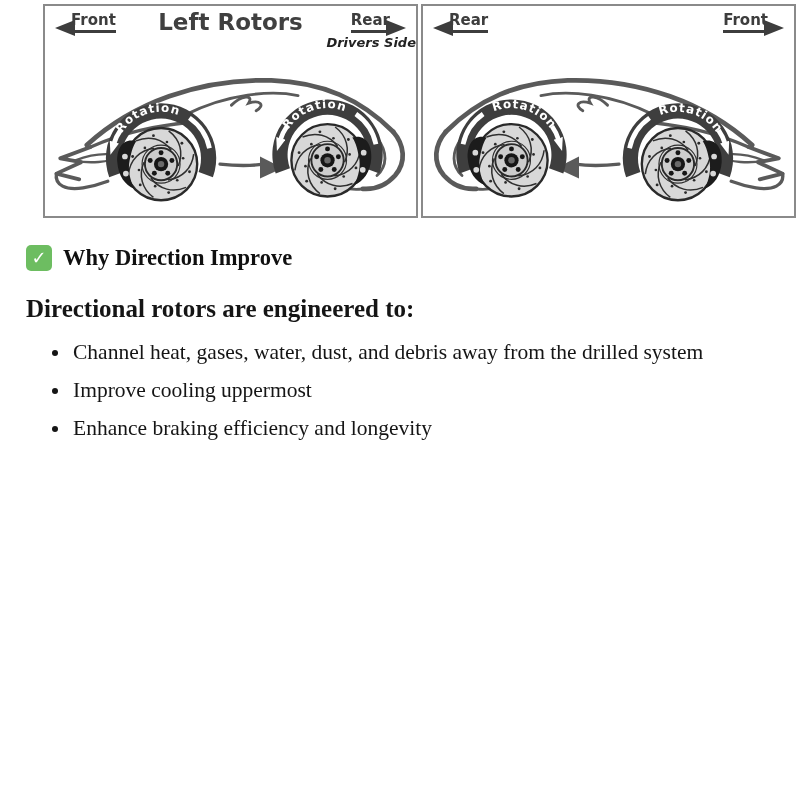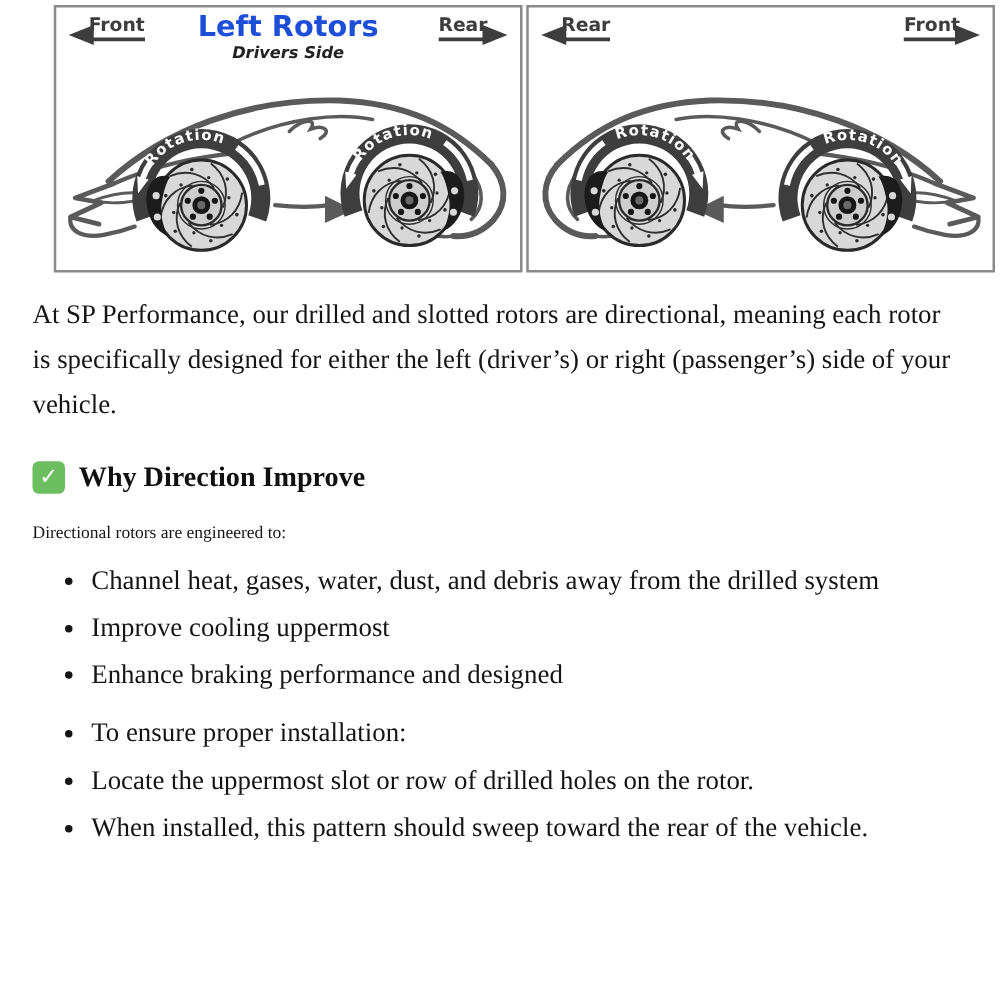--- a/index.html
+++ b/index.html
@@ -9,30 +9,30 @@
   
   .diagram-row{display:flex;gap:3px;padding-left:39px;}
   .panel{flex:1;border:2px solid #8a8a8a;position:relative;height:210px;background:#fff;overflow:hidden;}
   .panel-header{position:relative;display:flex;justify-content:space-between;align-items:flex-start;padding:7px 10px 0 10px;height:48px;z-index:2;}
   .dir{display:inline-flex;align-items:flex-end;font-family:"DejaVu Sans",sans-serif;font-weight:bold;font-size:15px;color:#3d3d3d;}
   .dir .lbl{border-bottom:3px solid #3d3d3d;padding-bottom:1px;line-height:1.05;}
   .tri{width:0;height:0;border-top:8px solid transparent;border-bottom:8px solid transparent;display:inline-block;margin-bottom:-3px;}
   .tri-left{border-right:20px solid #3d3d3d;margin-right:-4px;}
   .tri-right{border-left:20px solid #3d3d3d;margin-left:-4px;}
   .title-block{position:absolute;left:0;right:0;top:5px;text-align:center;font-family:"DejaVu Sans",sans-serif;}
-  .panel-title{font-size:23px;font-weight:bold;color:#1d4ed8;line-height:1.0;}
-  .panel-subtitle{font-size:13px;font-weight:bold;font-style:italic;color:#222;margin-top:1px;}
+  .panel-title{font-size:23px;font-weight:bold;color:#404040;line-height:1.0;}
+  .panel-subtitle{font-size:13px;font-weight:bold;font-style:italic;color:#222;margin-top:1px;text-align:right;}
   .car-svg{position:absolute;left:0;bottom:0;width:100%;height:158px;z-index:1;}
 
   
   .content{padding:0 30px 10px 22px;}
   .intro{font-size:21.5px;line-height:1.67;margin:16px 0 0 0;}
   .h-check{display:flex;align-items:center;gap:11px;margin:27px 0 0 0;font-size:22.5px;font-weight:bold;color:#101010;}
   .check-box{width:26px;height:26px;border-radius:5px;background:#6dbd61;color:#fff;display:grid;place-items:center;font-family:"DejaVu Sans",sans-serif;font-size:18px;font-weight:bold;line-height:1;}
-  .lead{font-size:14px;margin:24px 0 0 0;}
+  .lead{font-size:25px;margin:24px 0 0 0;font-weight:bold;}
   ul{margin:12px 0 0 0;padding:0 0 0 45px;}
   li{font-size:21.5px;line-height:1.62;margin:3px 0;padding-left:2px;}
   .h-search{display:flex;align-items:center;gap:9px;margin:28px 0 0 0;font-size:23px;font-weight:400;color:#1c1c1c;}
   .mag{display:inline-block;}
 </style>
 </head>
 <body>
 
 <svg width="0" height="0" style="position:absolute" aria-hidden="true">
   <defs>
@@ -204,36 +204,30 @@
           <text font-family="DejaVu Sans, sans-serif" font-size="12.5" font-weight="bold" fill="#ffffff" letter-spacing="1">
             <textPath href="#tp-r-f" startOffset="50%" text-anchor="middle">Rotation</textPath>
           </text>
         </g>
       </svg>
     </div>
   </div>
 
   <div class="content">
 
-    <p class="intro">At SP Performance, our drilled and slotted rotors are directional, meaning each rotor is specifically designed for either the left (driver’s) or right (passenger’s) side of your vehicle.</p>
 
     <div class="h-check">
       <span class="check-box">✓</span>
       <span>Why Direction Improve</span>
     </div>
 
     <p class="lead">Directional rotors are engineered to:</p>
 
     <ul>
       <li>Channel heat, gases, water, dust, and debris away from the drilled system</li>
       <li>Improve cooling uppermost</li>
-      <li>Enhance braking performance and designed</li>
+      <li>Enhance braking efficiency and longevity</li>
     </ul>
 
 
-    <ul>
-      <li>To ensure proper installation:</li>
-      <li>Locate the uppermost slot or row of drilled holes on the rotor.</li>
-      <li>When installed, this pattern should sweep toward the rear of the vehicle.</li>
-    </ul>
 
   </div>
 </div>
 
 </body></html>

